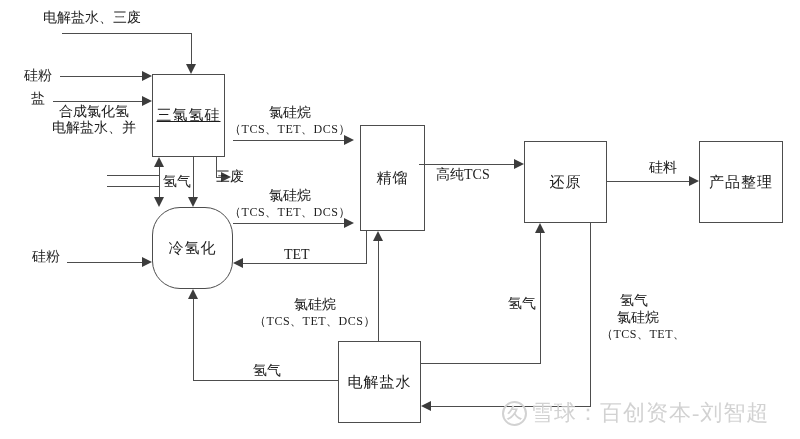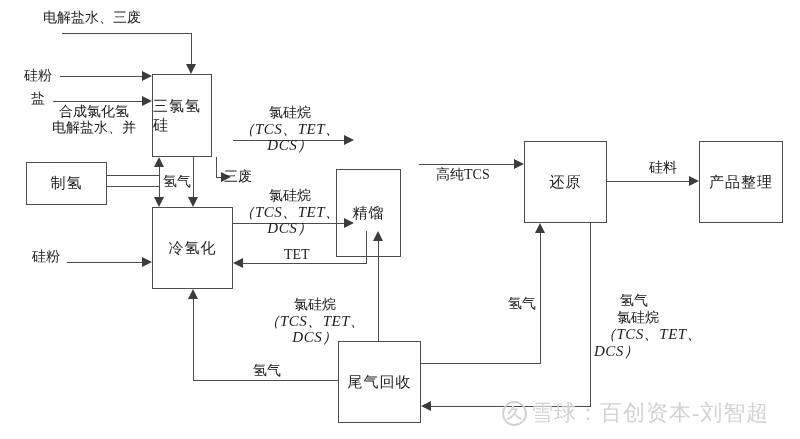--- a/index.html
+++ b/index.html
@@ -25,21 +25,21 @@
   }
   .lbl {
     position: absolute;
     font-size: 14px;
     color: #1c1c1c;
     white-space: nowrap;
     line-height: 16px;
   }
   .lbl-block { white-space: normal; text-align: center; }
   .lbl-block span { display: block; }
-  .latin { font-size: 15px; letter-spacing: 0.5px; font-style: italic; }
+  .latin { font-size: 12px; letter-spacing: 0.5px; }
   .hline { position: absolute; height: 1px; background: #4d4d4d; }
   .vline { position: absolute; width: 1px; background: #4d4d4d; }
   .arr { position: absolute; width: 0; height: 0; }
   .arr-r { border-left: 10px solid #3c3c3c; border-top: 5px solid transparent; border-bottom: 5px solid transparent; }
   .arr-l { border-right: 10px solid #3c3c3c; border-top: 5px solid transparent; border-bottom: 5px solid transparent; }
   .arr-u { border-bottom: 10px solid #3c3c3c; border-left: 5px solid transparent; border-right: 5px solid transparent; }
   .arr-d { border-top: 10px solid #3c3c3c; border-left: 5px solid transparent; border-right: 5px solid transparent; }
   #watermark {
     position: absolute;
     left: 502px; top: 398px;
@@ -56,40 +56,37 @@
     margin-right: 4px;
     color: #d2d2d2;
   }
   #wm-text { font-size: 22px; letter-spacing: 1px; }
 </style>
 </head>
 <body>
 
 <div id="stage">
 
-  <div class="box" style="left:152px; top:74px;  width:60px; height:83px;">
+  <div class="box" style="left:152px; top:74px;  width:73px; height:83px;text-decoration:underline;">
       <span>三氯氢硅</span>
     </div>
-  <div class="box" style="left:26px;  top:162px; width:81px; height:43px;">
-      <span>制氢</span>
-    </div>
-  <div class="box" style="left:152px; top:207px; width:81px; height:82px;">
+  <div class="box" style="left:152px; top:207px; width:81px; height:82px;border-radius:28px;">
       <span>冷氢化</span>
     </div>
-  <div class="box" style="left:336px; top:125px; width:65px; height:88px;margin-top:44px;">
+  <div class="box" style="left:360px; top:125px; width:65px; height:106px;">
       <span>精馏</span>
     </div>
   <div class="box" style="left:699px; top:141px; width:84px; height:82px;">
       <span>产品整理</span>
     </div>
   <div class="box" style="left:524px; top:141px; width:83px; height:82px;">
       <span>还原</span>
     </div>
   <div class="box" style="left:338px; top:341px; width:83px; height:82px;">
-      <span>尾气回收</span>
+      <span>电解盐水</span>
     </div>
 
   <div class="hline" style="left:62px; top:33px; width:130px;"></div>
   <div class="vline" style="left:191px; top:33px; height:32px;"></div>
   <div class="arr arr-d" style="left:186px; top:64px;"></div>
 
   <div class="hline" style="left:60px; top:76px; width:83px;"></div>
   <div class="arr arr-r" style="left:142px; top:71px;"></div>
 
   <div class="hline" style="left:53px; top:101px; width:90px;"></div>
@@ -146,21 +143,21 @@
   <div class="lbl" style="left:43px; top:10px;">电解盐水、三废</div>
   <div class="lbl" style="left:24px; top:68px;">硅粉</div>
   <div class="lbl" style="left:31px; top:91px;">盐</div>
 
   <div class="lbl lbl-block" style="left:46px; top:104px; width:96px;">
     <span>合成氯化氢</span>
     <span>电解盐水、并</span>
   </div>
 
   <div class="lbl" style="left:163px; top:174px;">氢气</div>
-  <div class="lbl" style="left:224px; top:169px;">三废</div>
+  <div class="lbl" style="left:216px; top:169px;">三废</div>
 
   <div class="lbl lbl-block" style="left:227px; top:105px; width:126px;">
     <span>氯硅烷</span>
     <span class="latin">（TCS、TET、DCS）</span>
   </div>
 
   <div class="lbl lbl-block" style="left:227px; top:188px; width:126px;">
     <span>氯硅烷</span>
     <span class="latin">（TCS、TET、DCS）</span>
   </div>
@@ -175,21 +172,20 @@
   </div>
 
   <div class="lbl" style="left:32px; top:249px;">硅粉</div>
   <div class="lbl" style="left:253px; top:363px;">氢气</div>
   <div class="lbl" style="left:508px; top:296px;">氢气</div>
 
   <div class="lbl lbl-block" style="left:594px; top:292px; width:110px; text-align:left; line-height:17px;">
     <span style="margin-left:26px;">氢气</span>
     <span style="margin-left:23px;">氯硅烷</span>
     <span class="latin" style="margin-left:7px;">（TCS、TET、</span>
-    <span class="latin">DCS）</span>
   </div>
 
   <div id="watermark">
     <div id="wm-circle">久</div>
     <div id="wm-text">雪球：百创资本-刘智超</div>
   </div>
 
 </div>
 
 </body></html>

